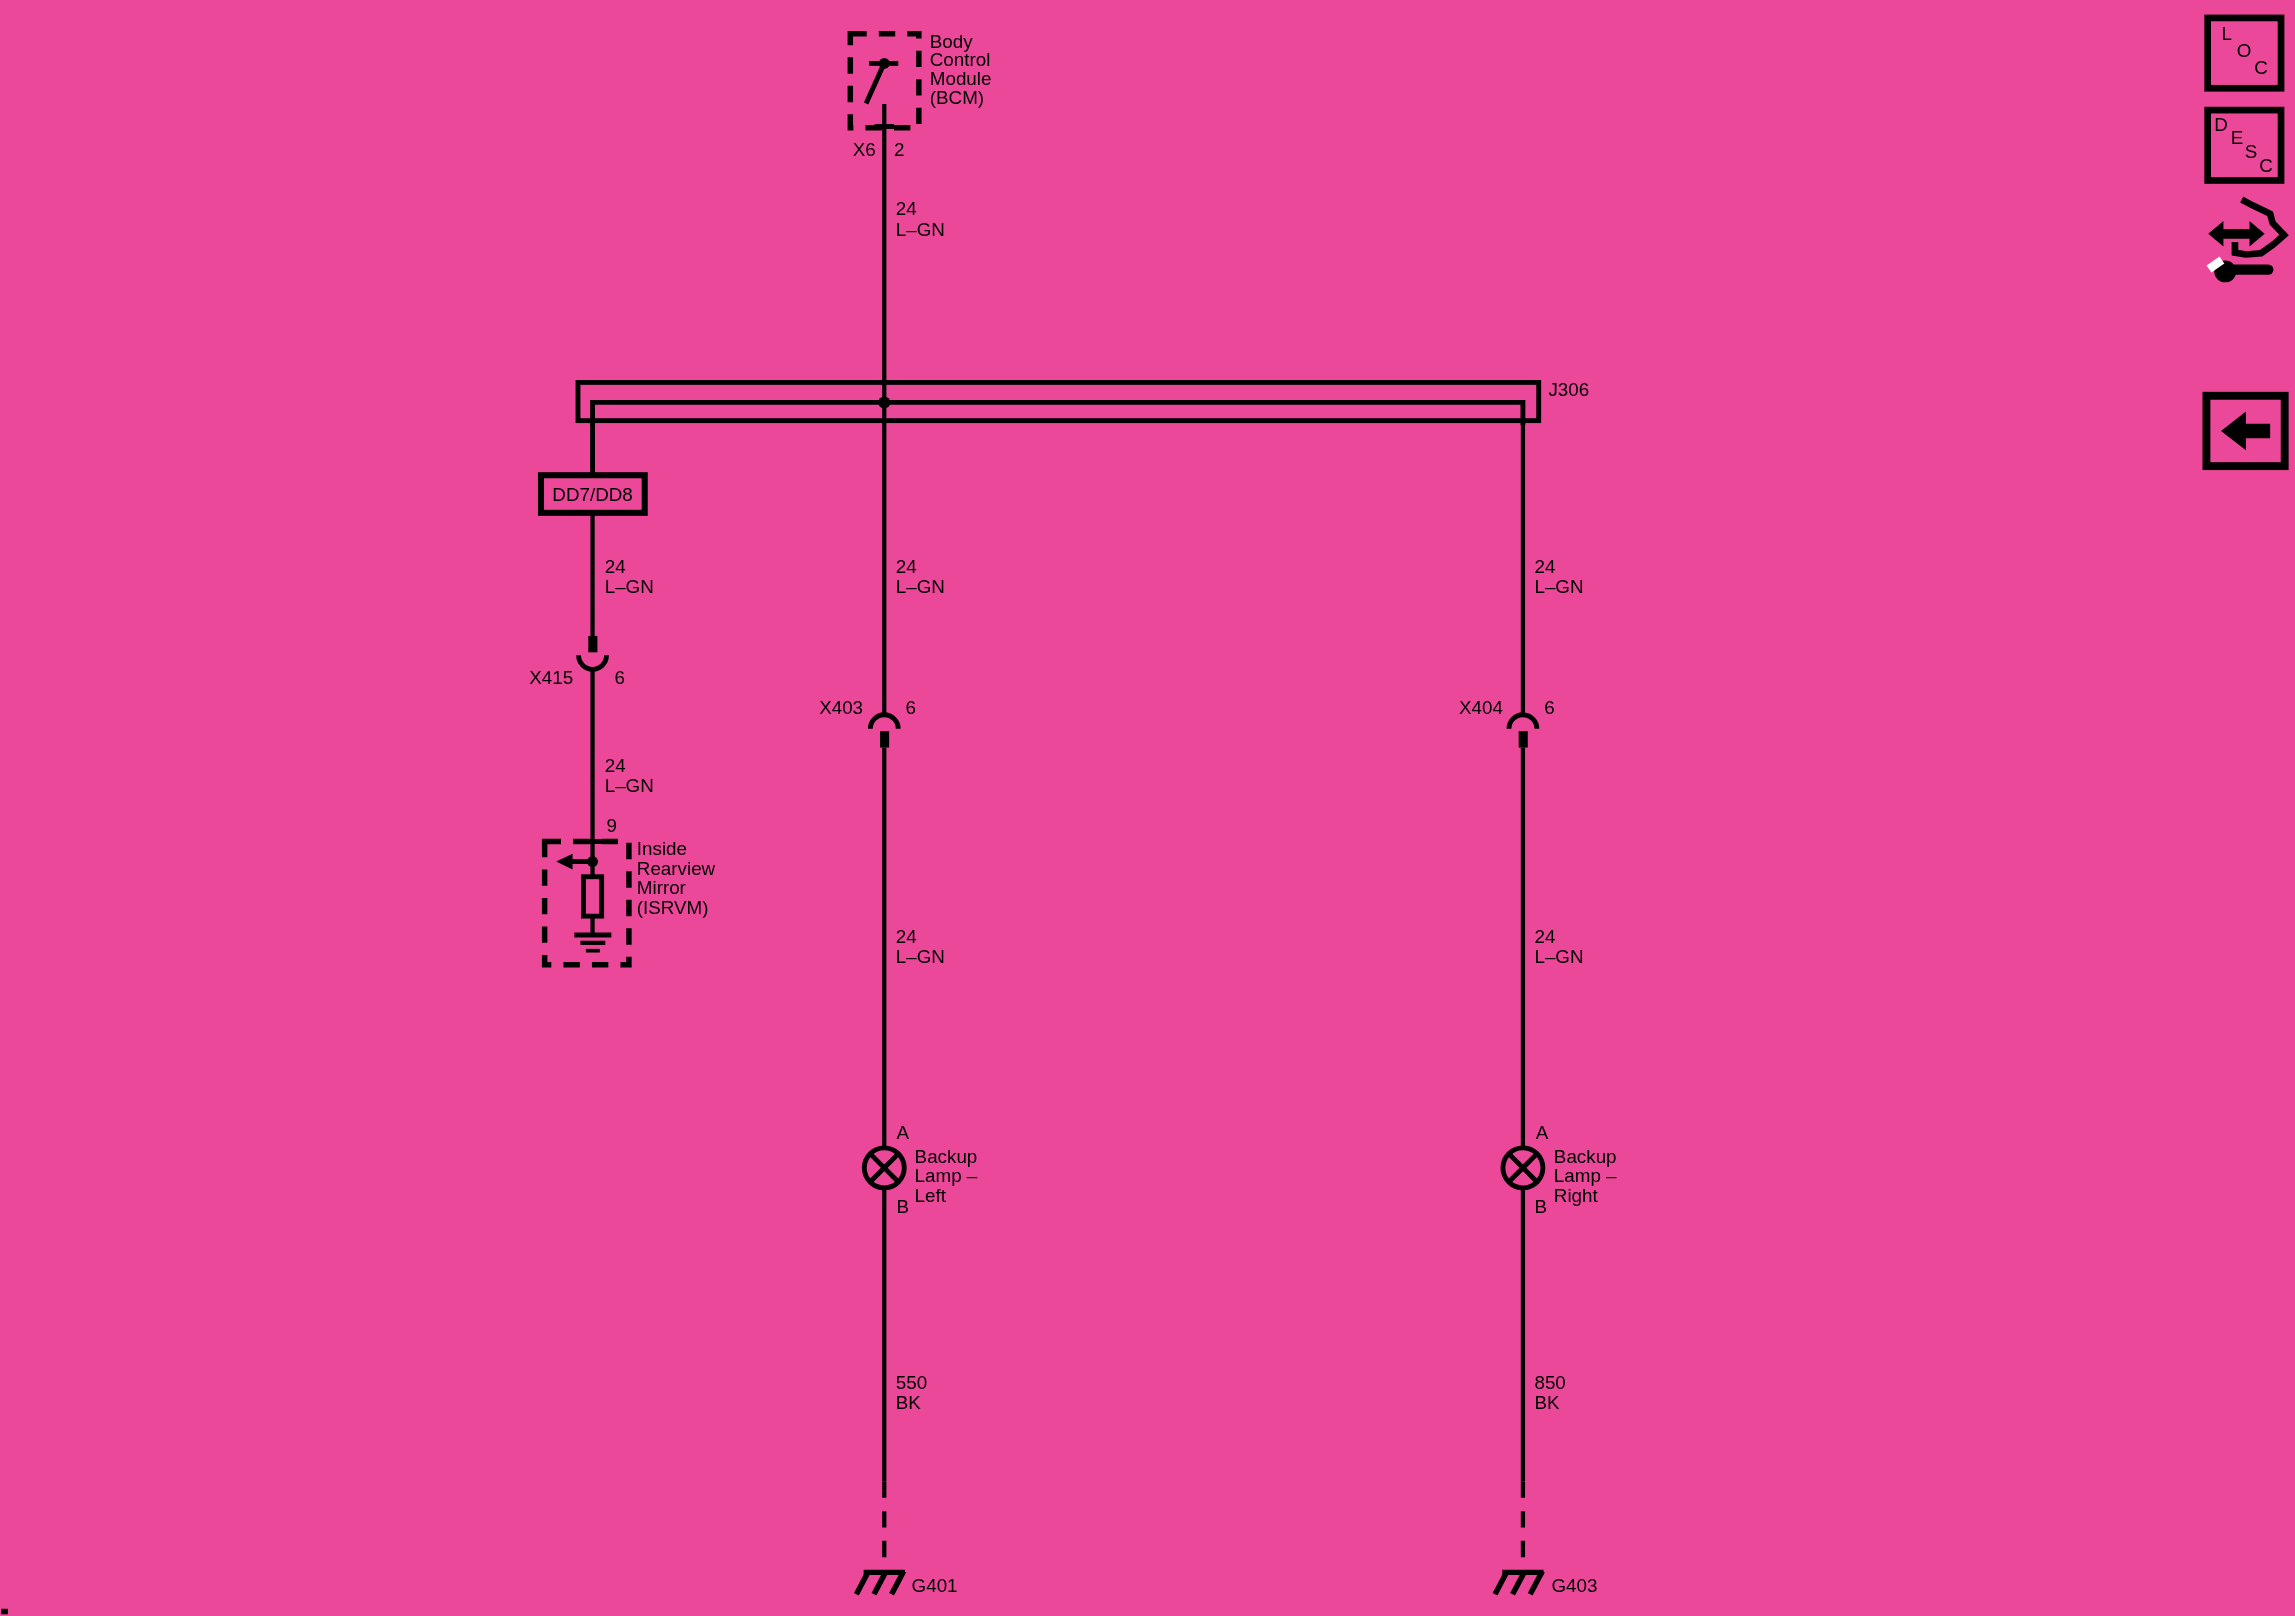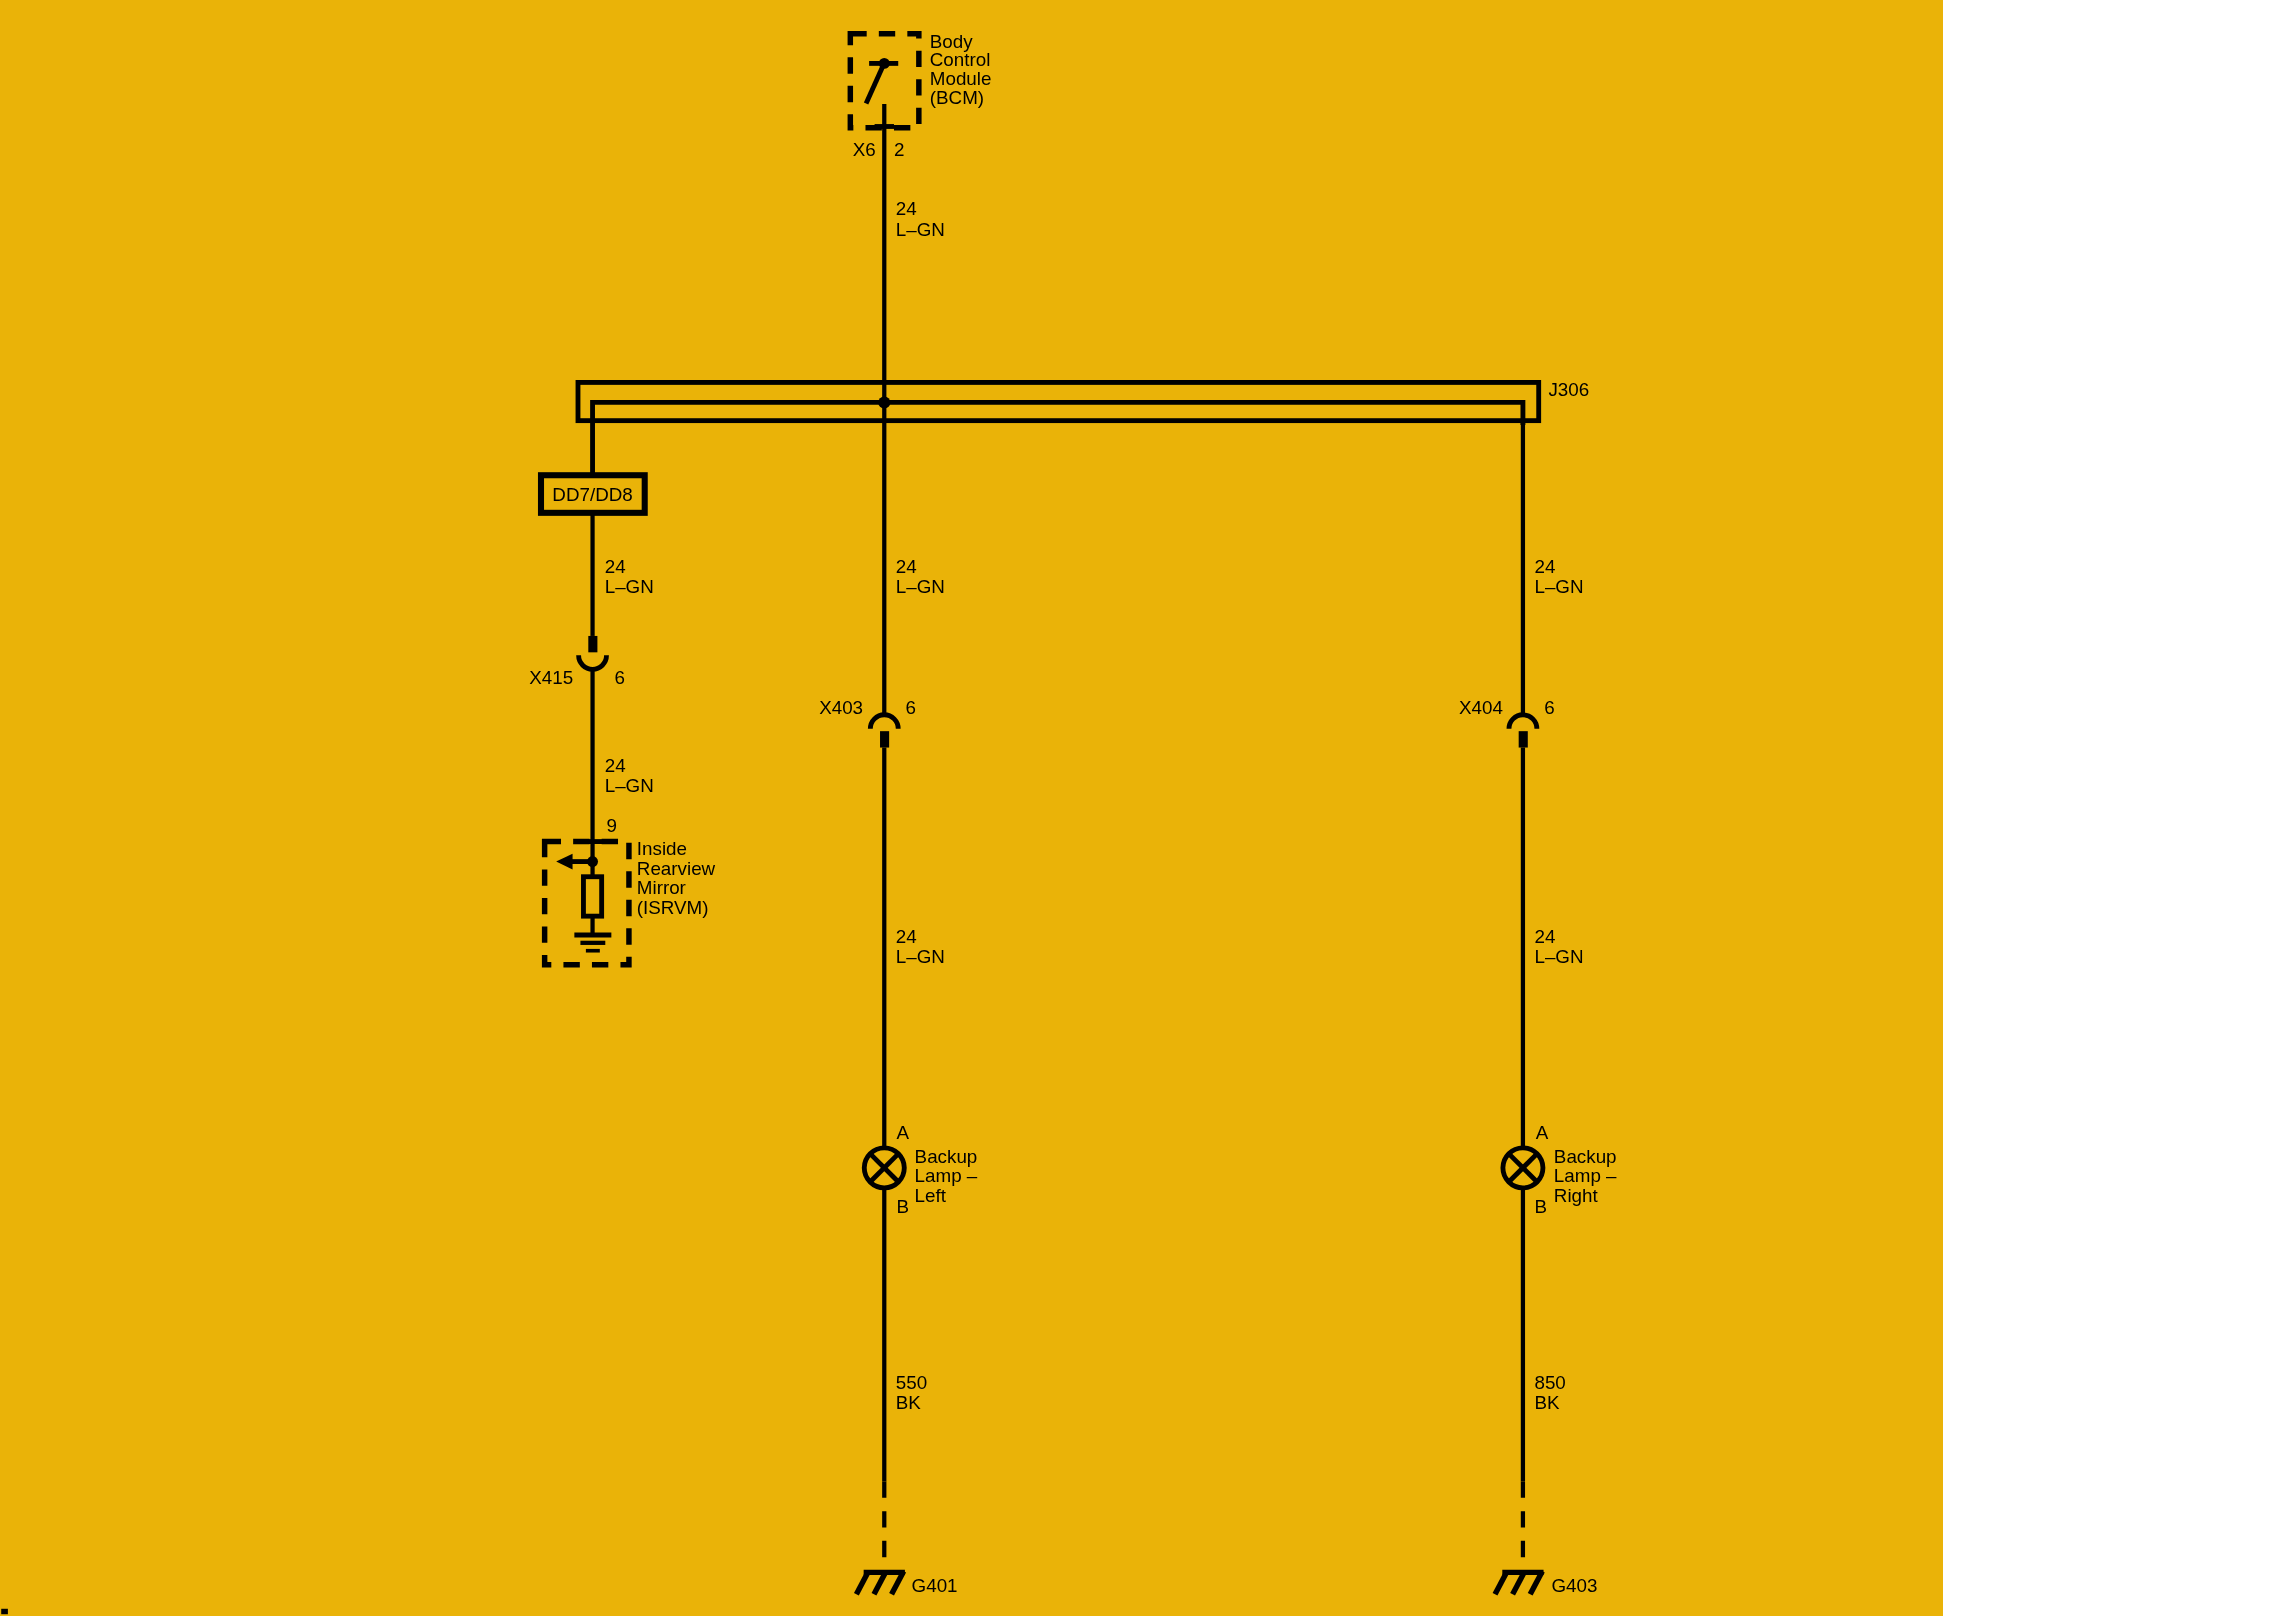--- a/index.html
+++ b/index.html
@@ -1,16 +1,16 @@
 <!DOCTYPE html>
 <html style="font-size:9.7px"><head>
 <meta charset="utf-8">
 <style>
   html,body{margin:0;padding:0;background:#ffffff;}
-  #stage{position:relative;width:1943px;height:1617px;background:#eab308;overflow:hidden;text-decoration:underline;}
+  #stage{position:relative;width:2295px;height:1617px;background:#ec4899;overflow:hidden;text-decoration:underline;}
   svg{position:absolute;left:0;top:0;}
   svg text{font-family:"Liberation Sans",sans-serif;font-size:31px;fill:#000000;}
   .wire{stroke:#000000;stroke-width:7;fill:none;}
   .sym{stroke:#000000;stroke-width:8;fill:none;}
   .busline{stroke:#000000;stroke-width:8;fill:none;}
   .boxsolid{stroke:#000000;stroke-width:10;fill:none;}
   .boxdash{stroke:#000000;stroke-width:9;fill:none;stroke-dasharray:27 20;}
   .dashwire{stroke:#000000;stroke-width:7;fill:none;stroke-dasharray:27 22;}
   .tick{stroke:#000000;stroke-width:8;fill:none;}
   .fillblk{fill:#000000;stroke:none;}

